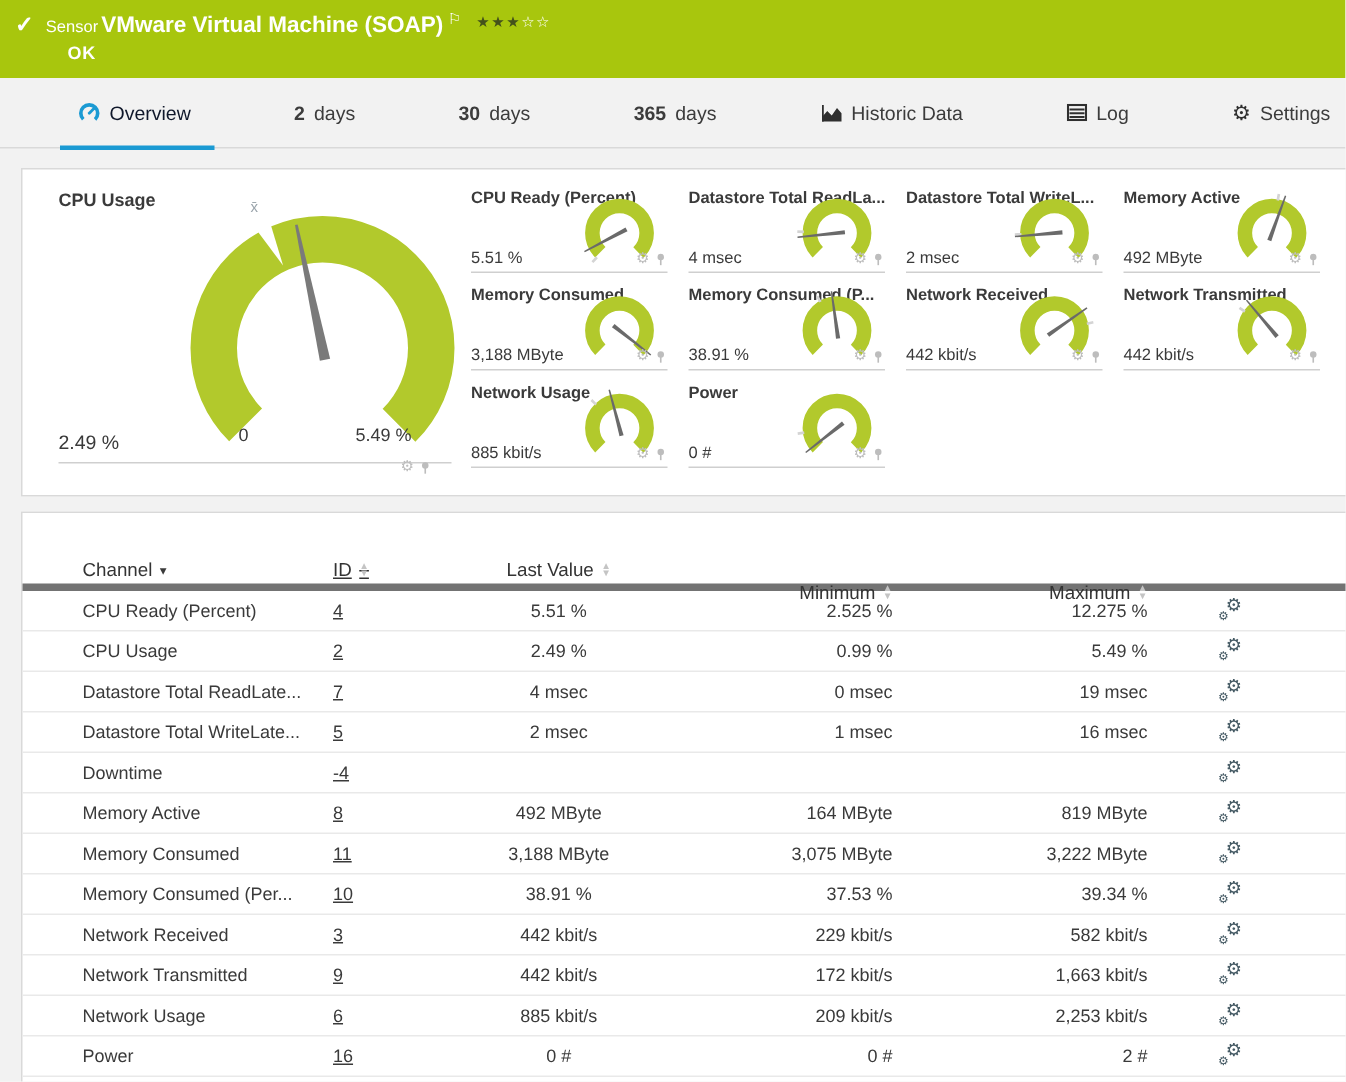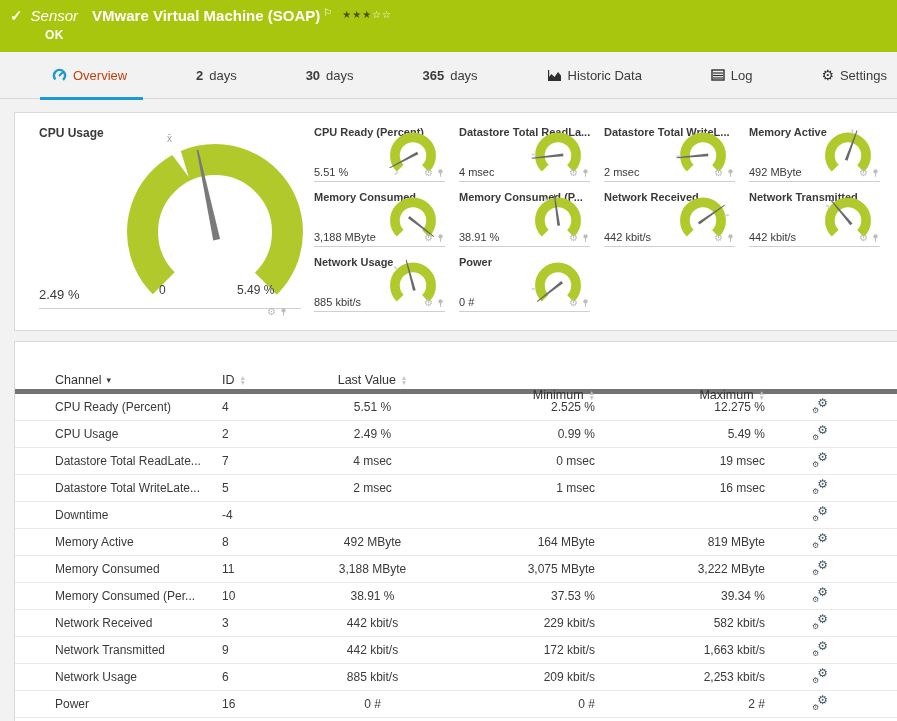--- a/index.html
+++ b/index.html
@@ -4,34 +4,34 @@
 <style>
   * { margin:0; padding:0; box-sizing:border-box; }
   html,body { width:897px; height:721px; overflow:hidden; background:#f2f2f2;
     font-family:"Liberation Sans", sans-serif; color:#3a3a3a; }
   .stage { position:relative; width:897px; height:721px; }
 
   
   .topbar { position:absolute; left:0; top:0; right:0; height:52px; background:#a8c60d; color:#fff; }
   .topbar .row1 { position:absolute; left:10px; top:7px; display:flex; align-items:baseline; }
   .check { font-size:15px; font-weight:bold; margin-right:8px; }
-  .kind { font-style:italic; font-size:15px; margin-right:14px; }
+  .kind { font-size:11px; margin-right:2px; }
   .sensor-title { font-weight:bold; font-size:15px;text-align:center; }
   .flag { font-size:10px; vertical-align:super; margin-left:3px; position:relative; top:-5px; }
   .stars { margin-left:10px; font-size:10px; letter-spacing:1px; position:relative; top:-3px; }
   .stars .f { color:#44511b; } .stars .e { color:#ffffff; }
   .ok-badge { position:absolute; left:45px; top:28px; font-size:12px; font-weight:bold; letter-spacing:.5px; }
 
   
   .tabbar { position:absolute; left:0; top:52px; right:0; height:47px; border-bottom:1px solid #d9d9d9;
     display:flex; align-items:center; justify-content:space-between; padding:0 6px 0 48px; background:#f2f2f2; }
   .tab { position:relative; height:47px; display:flex; align-items:center; gap:6px; font-size:13px;
     color:#3c3c3c; cursor:pointer; padding:0 4px; white-space:nowrap; }
   .tab .num { font-weight:bold; }
-  .tab.active { color:#c2410c; }
+  .tab.active { color:#0f172a; }
   .tab.active::after { content:""; position:absolute; left:-8px; right:-12px; bottom:-1px; height:3px; background:#1b9ad3; }
   .tab svg { display:block; }
   .tab .gearglyph { font-size:14px; color:#2f2f2f; line-height:1; }
 
   
   .panel { position:absolute; left:14px; right:-2px; background:#fff; border:1px solid #d9d9d9; }
   .gauges-panel { top:112px; height:219px; }
   .table-panel { top:341px; height:400px; }
 
   
@@ -61,21 +61,21 @@
   .g-icons { position:absolute; right:0; bottom:3px; display:flex; align-items:center; gap:3px; }
   .mini-gear { font-size:10px; color:#bdbdbd; line-height:1; cursor:pointer; }
   .mini-pin { display:block; cursor:pointer; }
   .mini-pin circle, .mini-pin rect { fill:#bdbdbd; }
 
   
   .thead, .trow { display:grid; grid-template-columns:165px 85px 135px 155px 170px 110px;
     padding-left:40px; align-items:center; }
   .thead { height:52px; padding-top:16px; border-bottom:5px solid #737373; font-size:12.5px; color:#333; }
   .trow { height:27px; border-bottom:1px solid #e9e9e9; font-size:12px; color:#3a3a3a; cursor:pointer; }
-  .c-id { padding-left:2px; }
+  .c-id { padding-left:2px;text-decoration:underline; }
   .c-last { text-align:center; }
   .c-min, .c-max { text-align:right; }
   .c-set { text-align:center; }
   .h-cell { display:flex; align-items:center; gap:5px; }
   .h-last { justify-content:center; } .h-min, .h-max { justify-content:flex-end;margin-top:30px; }
   .sort-active { color:#3a3a3a; font-size:9px; }
   .sort-stack { display:inline-flex; flex-direction:column; line-height:5px; font-size:6.5px; color:#c4c4c4; }
   .chset { position:relative; display:inline-block; width:16px; height:15px; color:#455a64; }
   .chset .big { position:absolute; right:0; top:-2px; font-size:12px; }
   .chset .small { position:absolute; left:0; bottom:-2px; font-size:8px; }

